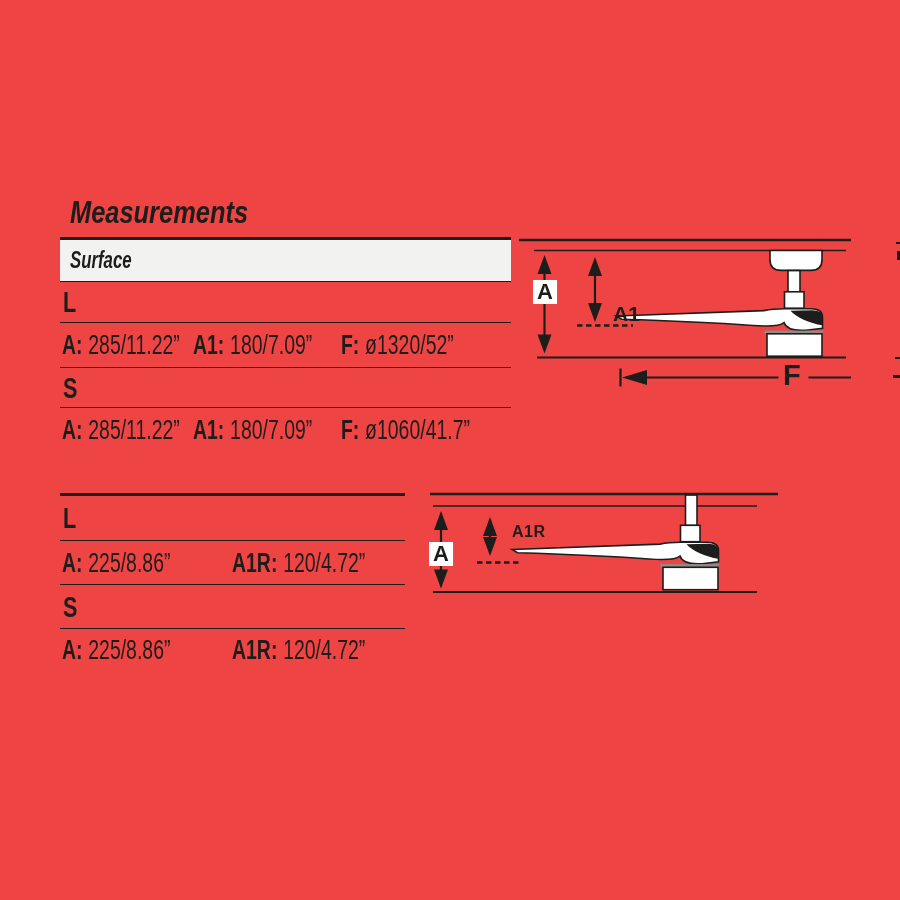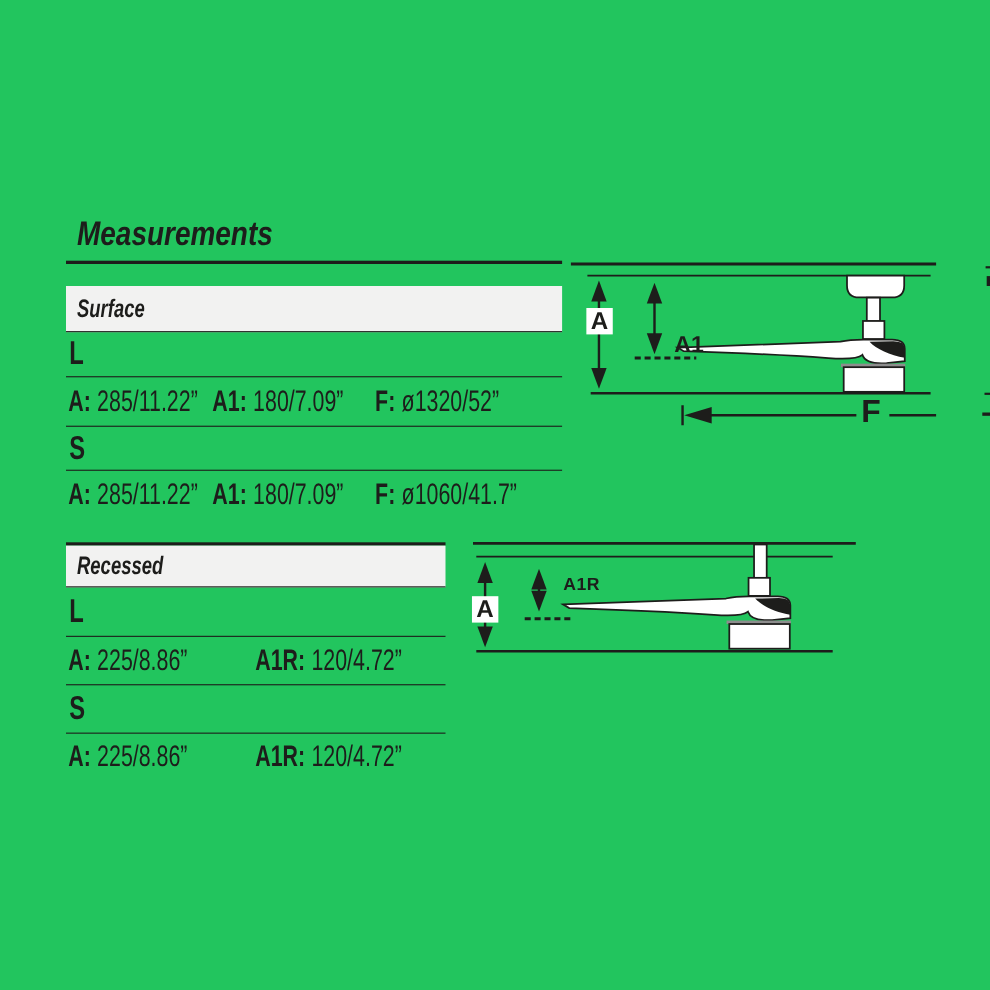--- a/index.html
+++ b/index.html
@@ -1,36 +1,36 @@
 <!DOCTYPE html>
 <html><head>
 <meta charset="utf-8">
 <style>
   html,body { margin:0; padding:0; background:#ffffff; }
   .page {
     position:relative; width:900px; height:900px; overflow:hidden;
-    background:#22c55e; color:#1d1d1b;
+    background:#ef4444; color:#1d1d1b;
     font-family:"Liberation Sans", sans-serif;
   }
   
   .title {
     position:absolute; left:70px; top:197px; margin:0;
     font-size:31px; font-weight:bold; font-style:italic; line-height:1;
     white-space:nowrap;
   }
   .title .cx { display:inline-block; transform:scaleX(0.82); transform-origin:0 0; }
   
   .spec-table { position:absolute; border-top:3px solid #1d1d1b; }
   .t1 { left:60px; top:237px; width:451px; }
   .t2 { left:60px; top:493px; width:345px; }
   .thead {
     background:#f2f2f1; border-bottom:1.5px solid #1d1d1b;
     font-weight:bold; font-style:italic; font-size:23px; white-space:nowrap;
   }
-  .t1 .thead { height:41px; line-height:41px;margin-top:20px; }
+  .t1 .thead { height:41px; line-height:41px; }
   .t2 .thead { height:37px; line-height:37px; }
   .thead .cx { display:inline-block; margin-left:10px; transform:scaleX(0.73); transform-origin:0 50%; }
   .vrow {
     border-bottom:1.4px solid #1d1d1b; font-weight:bold; font-size:30px; white-space:nowrap;
   }
   .vrow .cx { display:inline-block; margin-left:3px; transform:scaleX(0.72); transform-origin:0 50%; }
   .t1 .vrow.r1 { height:40px; line-height:40px; }
   .t1 .vrow.r2 { height:39px; line-height:39px; }
   .t2 .vrow.r1 { height:44px; line-height:44px; }
   .t2 .vrow.r2 { height:43px; line-height:43px; }
@@ -86,23 +86,20 @@
       <span class="cx">S</span>
     </div>
     <div class="drow r2">
       <span class="spec c1"><b class="spec-label">A:</b><span>285/11.22”</span></span>
       <span class="spec c2"><b class="spec-label">A1:</b><span>180/7.09”</span></span>
       <span class="spec c3"><b class="spec-label">F:</b><span>ø1060/41.7”</span></span>
     </div>
   </section>
 
   <section class="spec-table t2">
-    <div class="thead">
-      <span class="cx">Recessed</span>
-    </div>
     <div class="vrow r1">
       <span class="cx">L</span>
     </div>
     <div class="drow r1">
       <span class="spec c1"><b class="spec-label">A:</b><span>225/8.86”</span></span>
       <span class="spec c2"><b class="spec-label">A1R:</b><span>120/4.72”</span></span>
     </div>
     <div class="vrow r2">
       <span class="cx">S</span>
     </div>

